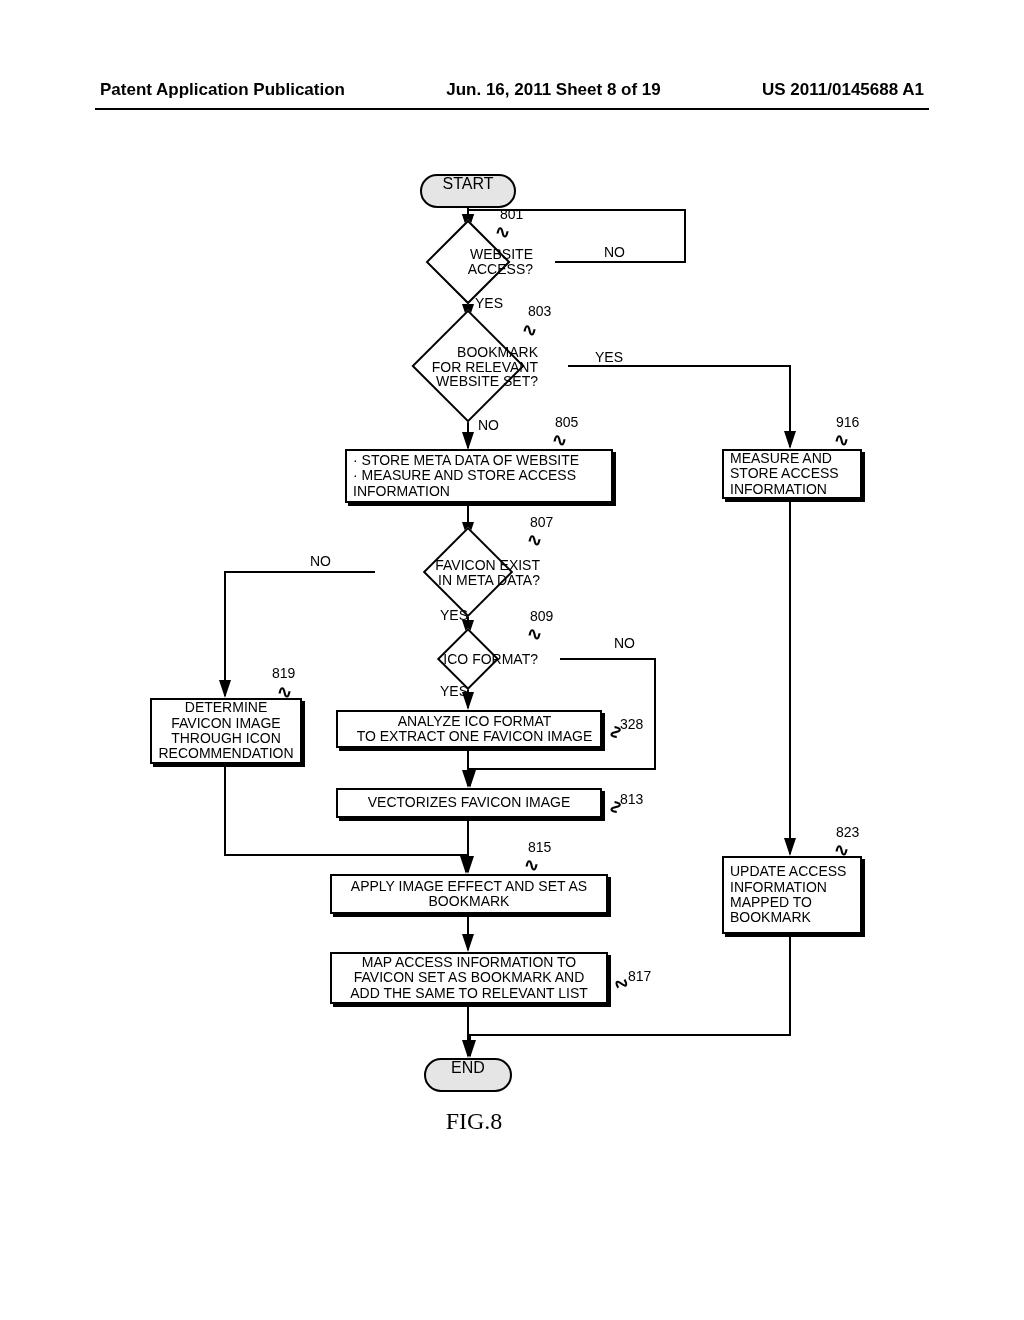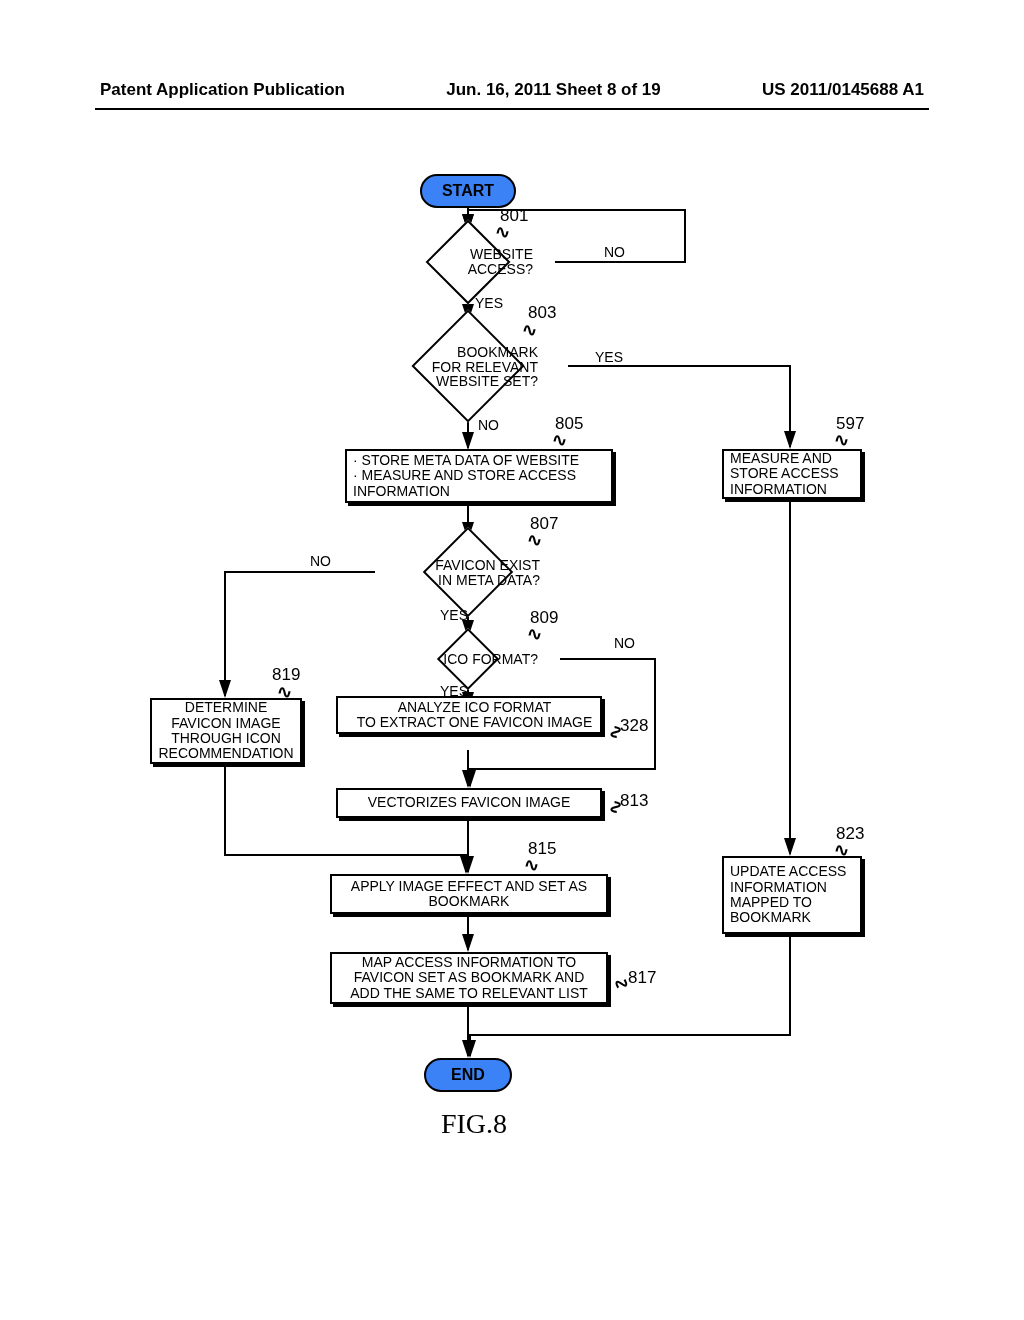--- a/index.html
+++ b/index.html
@@ -41,30 +41,28 @@
     position: absolute;
     top: 160px;
     left: 0;
     width: 1024px;
     height: 1050px;
   }
   .terminal {
     position: absolute;
     border: 2px solid black;
     border-radius: 18px;
-    background: #3b82f6;
+    background: #e5e5e5;
     text-align: center;
     font-size: 16px;
     line-height: 1;
     display: flex;
-    align-items: center;
     justify-content: center;
     padding: 0;
     box-sizing: border-box;
-    font-weight: bold;
   }
   .diamond {
     position: absolute;
     transform: rotate(45deg);
     background: white;
     border: 2px solid black;
     box-sizing: border-box;
   }
   .diamond-text {
     position: absolute;
@@ -85,30 +83,30 @@
     justify-content: center;
     padding: 4px 6px;
     box-sizing: border-box;
     box-shadow: 3px 3px 0 black;
   }
   .process-left {
     text-align: left;
   }
   .reflabel {
     position: absolute;
-    font-size: 17px;
+    font-size: 14px;
   }
   .edge-label {
     position: absolute;
     font-size: 14px;
   }
   .figlabel {
     position: absolute;
     font-family: "Times New Roman", serif;
-    font-size: 28px;
+    font-size: 24px;
     text-align: center;
   }
   svg.connectors {
     position: absolute;
     top: 0;
     left: 0;
     width: 1024px;
     height: 1050px;
     pointer-events: none;
   }
@@ -201,21 +199,21 @@
     <div class="tilde" style="left:552px; top:269px;">∿</div>
     <div class="reflabel" style="left:555px; top:254px;">805</div>
 
     <div class="process process-left" style="left:345px; top:289px; width:268px; height:54px; justify-content:flex-start;">
       <span style="white-space:pre-line; text-align:left;">· STORE META DATA OF WEBSITE
 · MEASURE AND STORE ACCESS
   INFORMATION</span>
     </div>
 
     <div class="tilde" style="left:834px; top:269px;">∿</div>
-    <div class="reflabel" style="left:836px; top:254px;">597</div>
+    <div class="reflabel" style="left:836px; top:254px;">916</div>
     <div class="process process-left" style="left:722px; top:289px; width:140px; height:50px; justify-content:flex-start;">
       <span style="white-space:pre-line; text-align:left;">MEASURE AND
 STORE ACCESS
 INFORMATION</span>
     </div>
 
     <div class="diamond" style="left:436px; top:380px; width:64px; height:64px;"></div>
     <div class="diamond-text" style="left:398px; top:398px; width:142px;">
       <span style="white-space:pre-line;">FAVICON EXIST
 IN META DATA?</span>
@@ -227,21 +225,21 @@
 
     <div class="diamond" style="left:446px; top:477px; width:44px; height:44px;"></div>
     <div class="diamond-text" style="left:400px; top:492px; width:138px;">
       <span style="white-space:pre-line;">ICO FORMAT?</span>
     </div>
     <div class="tilde" style="left:527px; top:463px;">∿</div>
     <div class="reflabel" style="left:530px; top:448px;">809</div>
     <div class="edge-label" style="left:614px; top:475px;">NO</div>
     <div class="edge-label" style="left:440px; top:523px;">YES</div>
 
-    <div class="process" style="left:336px; top:536px; width:266px; height:38px;padding-left:17px;">
+    <div class="process" style="left:336px; top:550px; width:266px; height:38px;padding-left:17px;">
       <span style="white-space:pre-line;">ANALYZE ICO FORMAT
 TO EXTRACT ONE FAVICON IMAGE</span>
     </div>
     <div class="tilde" style="left:608px; top:561px; transform:rotate(90deg);">∿</div>
     <div class="reflabel" style="left:620px; top:556px;">328</div>
 
     <div class="tilde" style="left:277px; top:521px;">∿</div>
     <div class="reflabel" style="left:272px; top:505px;">819</div>
     <div class="process" style="left:150px; top:538px; width:152px; height:66px;">
       <span style="white-space:pre-line;">DETERMINE

